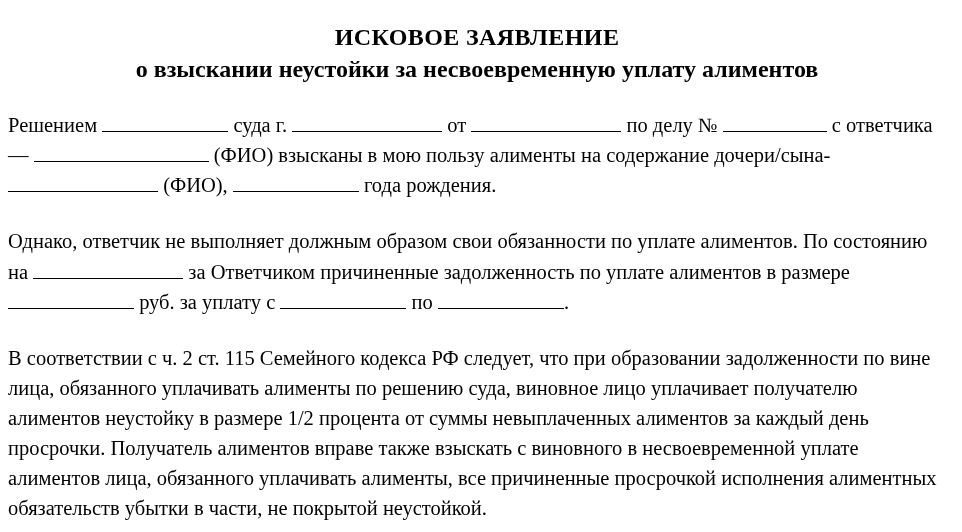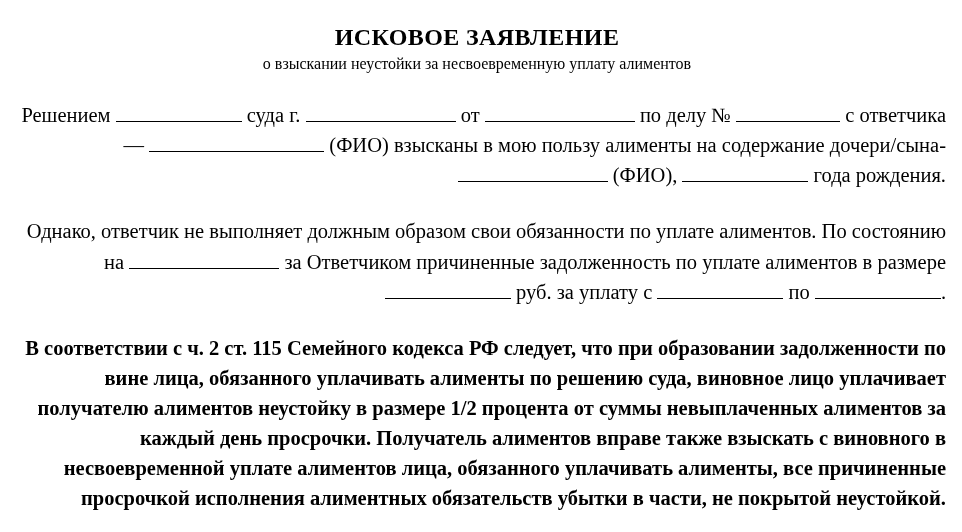--- a/index.html
+++ b/index.html
@@ -24,35 +24,34 @@
   .doc-title {
     text-align: center;
     font-weight: bold;
     font-size: 24px;
     letter-spacing: 0.4px;
     line-height: 1.25;
     margin: 0 0 2px 0;
   }
   .doc-subtitle {
     text-align: center;
-    font-weight: normal;
-    font-size: 16px;
+    font-weight: bold;
+    font-size: 24px;
     line-height: 1.25;
     margin: 0 0 26px 0;
   }
   .para {
     font-size: 20.5px;
     line-height: 1.47;
-    text-align: right;
+    text-align: left;
     margin: 4px 0 26px 0;
     padding: 0 2px;
   }
   .para.last {
     margin-bottom: 0;
-    font-weight: bold;
   }
   .fill {
     display: inline-block;
     border-bottom: 1.5px solid #000;
     vertical-align: baseline;
   }
   .f-md { width: 104px; }
   .f-lg { width: 126px; }
   .f-xl { width: 150px; }
   .f-xxl { width: 175px; }

